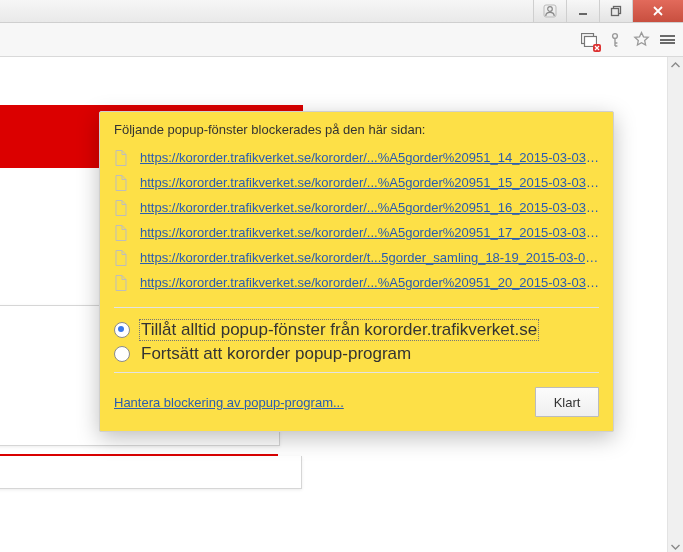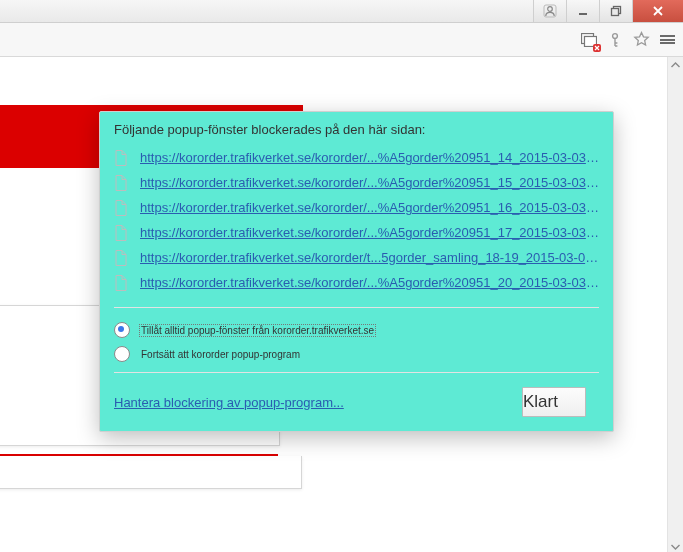--- a/index.html
+++ b/index.html
@@ -15,36 +15,36 @@
   .ticon.menu span{display:block;width:15px;height:2px;background:#6b6b6b;margin:1.5px 0}
   .content{position:relative;height:497px;display:flex}
   .page{flex:1;background:#fff;position:relative}
   .redband{position:absolute;left:0;top:48px;width:303px;height:63px;background:#db0000}
   .panel1{position:absolute;left:-4px;top:248px;width:282px;height:139px;border:1px solid #d6d6d6;background:#fff;box-shadow:0 1px 3px rgba(0,0,0,0.08)}
   .redline{position:absolute;left:-4px;top:397px;width:282px;height:2px;background:#db0000}
   .panel2{position:absolute;left:-4px;top:399px;width:304px;height:32px;border:1px solid #d6d6d6;border-top:none;background:#fff;box-shadow:0 1px 3px rgba(0,0,0,0.08)}
   .vscroll{width:15px;background:#f0f0f0;border-left:1px solid #e3e3e3;position:relative}
   .vscroll .up,.vscroll .down{position:absolute;left:0;width:15px;height:15px;display:flex;align-items:center;justify-content:center;color:#8a8a8a}
   .vscroll .up{top:0}.vscroll .down{bottom:0}
-  .popup-panel{position:absolute;left:99px;top:54px;width:513px;background:#5eead4;border:1px solid #cfcfcf;border-radius:2px;box-shadow:0 6px 22px rgba(0,0,0,0.25);z-index:50;padding:10px 0 0 0}
+  .popup-panel{position:absolute;left:99px;top:54px;width:513px;background:#fde047;border:1px solid #cfcfcf;border-radius:2px;box-shadow:0 6px 22px rgba(0,0,0,0.25);z-index:50;padding:10px 0 0 0}
   .popup-panel .msg{padding:0 14px 6px 14px;color:#333;font-size:13px}
   .popup-list{padding:2px 14px 8px 14px}
   .prow{display:flex;align-items:center;gap:12px;height:25px}
   .prow .ficon{width:14px;height:16px;flex:none}
   .prow a{color:#2a5db0;text-decoration:underline;font-size:13px;white-space:nowrap;overflow:hidden;text-overflow:ellipsis}
   .sep{height:1px;background:#e3e3e3;margin:4px 14px}
   .opts{padding:6px 14px 2px 14px}
-  .opt{display:flex;align-items:center;gap:10px;height:24px;font-size:10px;color:#333}
+  .opt{display:flex;align-items:center;gap:10px;height:24px;font-size:17px;color:#333}
   .radio{width:14px;height:14px;border:1px solid #8a8a8a;border-radius:50%;position:relative;flex:none;background:#fff}
   .radio.sel::after{content:"";position:absolute;left:3px;top:3px;width:6px;height:6px;border-radius:50%;background:#3b78e7}
   .opt .txt{padding:0 1px}
   .opt.selected .txt{outline:1px dotted #777}
-  .foot{display:flex;justify-content:space-between;align-items:center;padding:10px 27px 14px 14px}
+  .foot{display:flex;justify-content:space-between;align-items:center;padding:10px 14px 14px 14px}
   .foot a{color:#2a5db0;text-decoration:underline;font-size:13px}
-  .btn{min-width:62px;height:28px;border:1px solid #bcbcbc;border-radius:1px;background:linear-gradient(#fcfcfc,#efefef);display:flex;align-items:center;font-size:17px;color:#333;cursor:pointer}
+  .btn{min-width:62px;height:28px;border:1px solid #bcbcbc;border-radius:1px;background:linear-gradient(#fcfcfc,#efefef);display:flex;align-items:center;justify-content:center;font-size:13px;color:#333;cursor:pointer}
 </style>
 </head>
 <body>
 
 <div class="titlebar">
   <div class="tbtn">
     <svg width="14" height="14" viewBox="0 0 14 14">
         <circle cx="7" cy="5" r="2.3" fill="none" stroke="#888" stroke-width="1.2"></circle>
         <path d="M2.8 12c0-2.4 1.9-3.6 4.2-3.6s4.2 1.2 4.2 3.6" fill="none" stroke="#888" stroke-width="1.2"></path>
         <rect x="1" y="1" width="12" height="12" rx="2" fill="none" stroke="#bbb"></rect>

